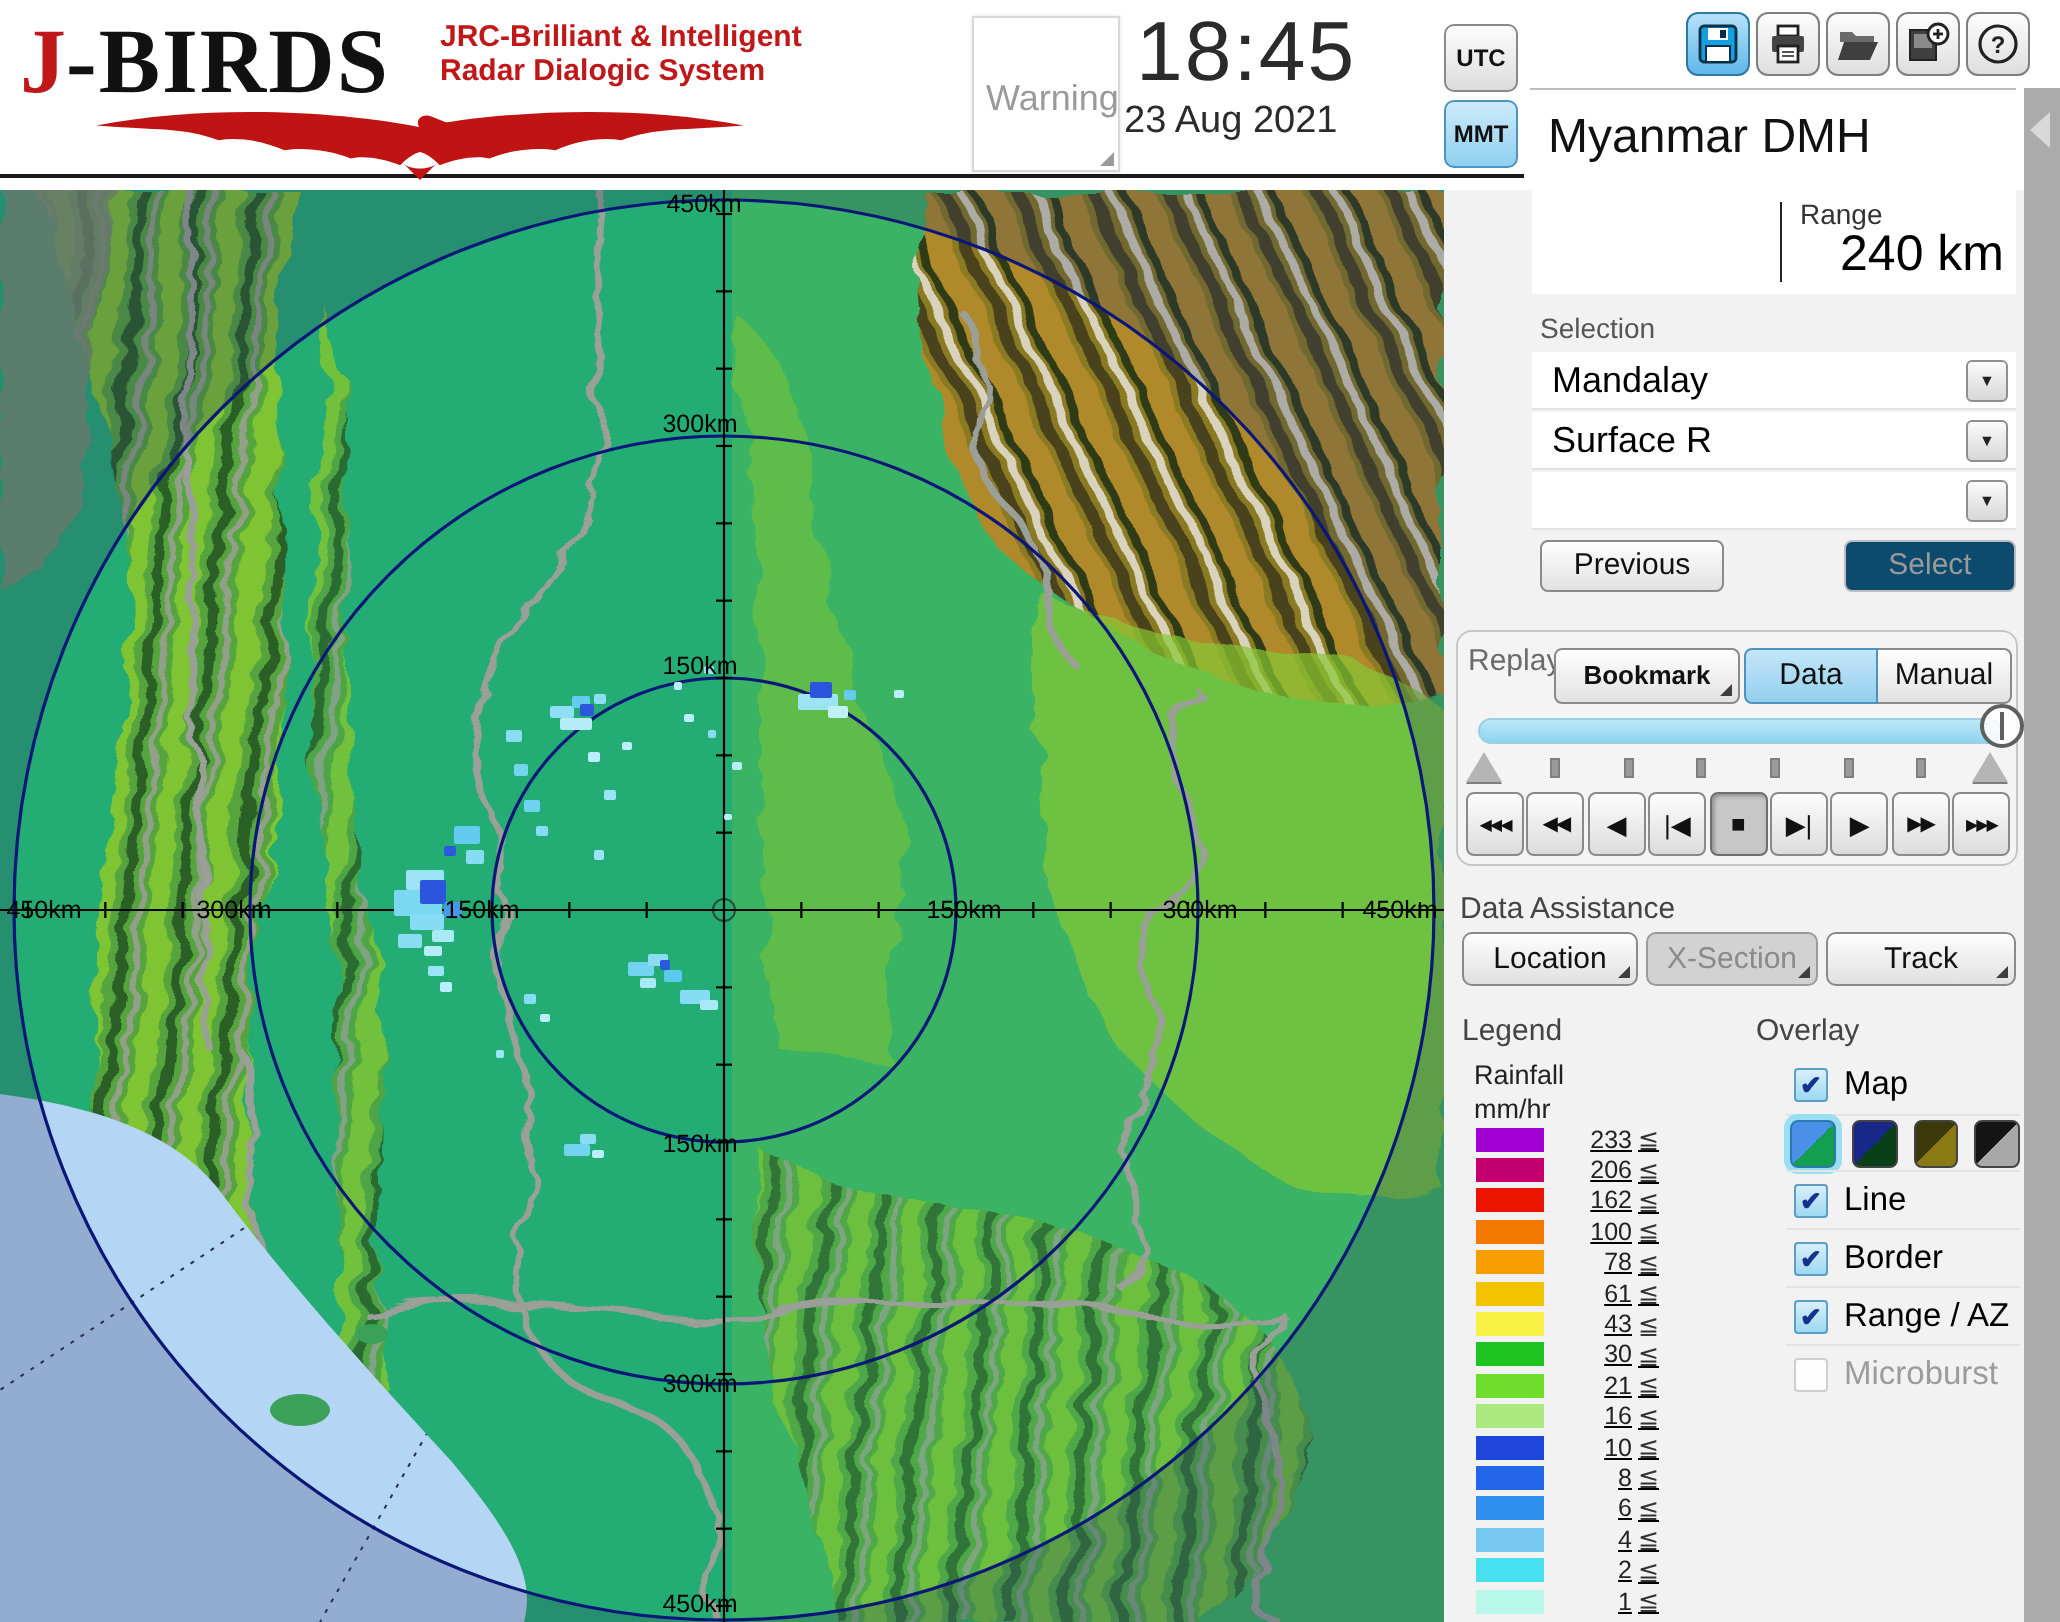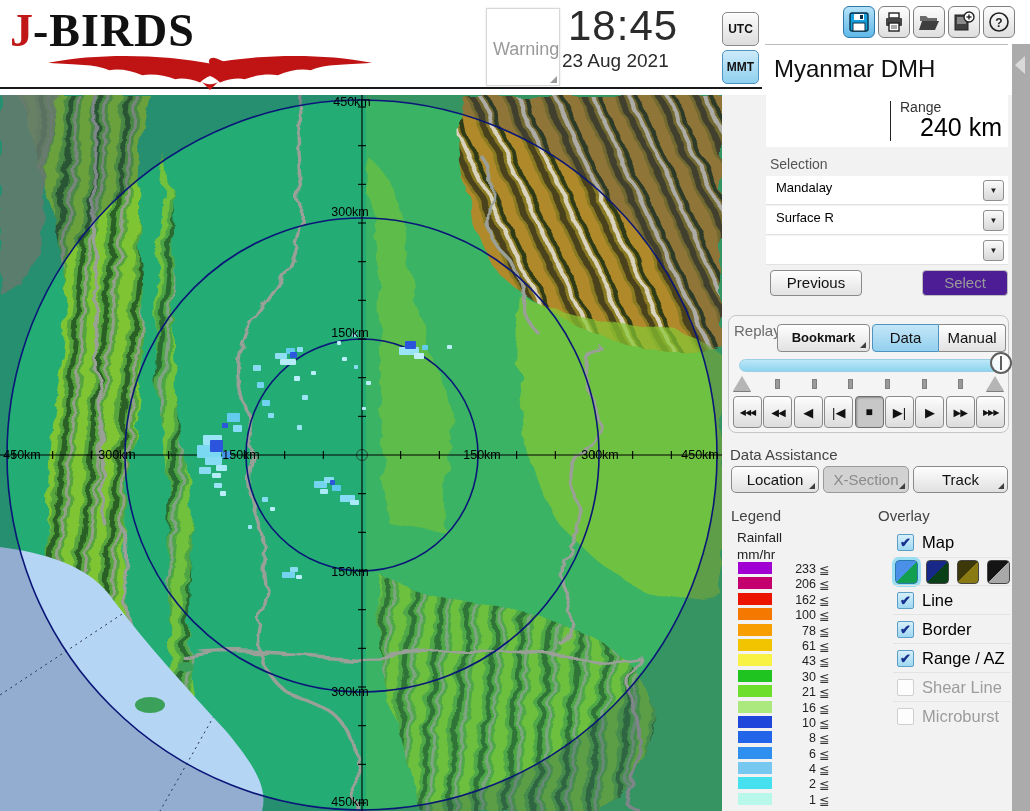--- a/index.html
+++ b/index.html
@@ -39,26 +39,26 @@
   
   #panel-bg { left:722px; top:95px; width:290px; height:716px; background:#f2f2f2; }
 
   #range-box { left:766px; top:95px; width:242px; height:52px; background:#fff; }
   #range-box .vline { position:absolute; left:124px; top:6px; width:1px; height:40px; background:#222; }
   #range-label { position:absolute; left:134px; top:4px; font-size:14px; color:#333; }
   #range-value { position:absolute; right:6px; top:18px; font-size:25px; color:#000; }
 
   #selection-label { left:770px; top:156px; font-size:14px; color:#555; }
   .dd-row { left:766px; width:242px; height:29px; background:#fff; border-bottom:1px solid #e2e2e2; }
-  .dd-row .val { position:absolute; left:10px; top:4px; font-size:13px; color:#000; }
+  .dd-row .val { position:absolute; left:10px; top:4px; font-size:18px; color:#000; }
   .dd-btn { position:absolute; right:4px; top:4px; width:21px; height:21px; border:1px solid #8f8f8f; border-radius:3px; background:linear-gradient(#fbfbfb,#d7d7d7); text-align:center; line-height:19px; font-size:8px; color:#222; }
 
   .btn { border:1px solid #8a8a8a; border-radius:4px; background:linear-gradient(#fefefe,#e2e2e2); font-size:15px; color:#111; text-align:center; }
   #previous-btn { left:770px; top:270px; width:92px; height:26px; line-height:24px; }
-  #select-btn { left:922px; top:270px; width:86px; height:26px; line-height:24px; background:#4c1d95; border-color:#bdbdbd; color:#9a9a9a; }
+  #select-btn { left:922px; top:270px; width:86px; height:26px; line-height:24px; background:#0c4a6e; border-color:#bdbdbd; color:#9a9a9a; }
 
   #replay-frame { left:728px; top:315px; width:281px; height:118px; border:1px solid #c6c6c6; border-radius:8px; background:#f4f4f4; }
   #replay-label { left:734px; top:322px; font-size:15px; color:#6b6b6b; }
   #bookmark-btn { left:777px; top:324px; width:93px; height:28px; font-size:13px; font-weight:bold; line-height:26px; position:absolute; }
   #auto-btn { left:872px; top:324px; width:67px; height:28px; line-height:26px; position:absolute; background:linear-gradient(#c4e6f8,#93d0ee); border-color:#4e93c0; border-radius:4px 0 0 4px; }
   #manual-btn { left:939px; top:324px; width:67px; height:28px; line-height:26px; position:absolute; border-radius:0 4px 4px 0; border-left:none; }
 
   #replay-slider { left:739px; top:359px; width:262px; height:13px; background:linear-gradient(#bce8f8,#8ed4ef); border:1px solid #9ccfe4; border-radius:7px; }
   #replay-handle { left:990px; top:352px; width:22px; height:22px; border:2px solid #5f5f5f; border-radius:50%; background:rgba(255,255,255,.85); }
   #replay-handle::after { content:""; position:absolute; left:8px; top:2px; width:2px; height:14px; background:#5f5f5f; }
@@ -72,21 +72,21 @@
 
   #assist-label { left:730px; top:446px; font-size:15px; color:#444; }
   .assist-btn { position:absolute; top:466px; height:27px; border:1px solid #8a8a8a; border-radius:5px; background:linear-gradient(#fefefe,#e0e0e0); font-size:15px; color:#111; text-align:center; line-height:25px; }
   .assist-btn.pressed { background:#d2d2d2; color:#8a8a8a; border-color:#9a9a9a; }
   .corner-tri { position:absolute; right:3px; bottom:3px; width:0; height:0; border-left:6px solid transparent; border-bottom:6px solid #3f3f3f; }
 
   #legend-label { left:731px; top:507px; font-size:15px; color:#444; }
   #overlay-label { left:878px; top:507px; font-size:15px; color:#444; }
   #legend-title { left:737px; top:529px; font-size:13.5px; color:#222; line-height:17px; }
   #legend-scale { left:731px; top:562px; width:130px; }
-  .lg-row { display:flex; align-items:flex-start; height:15.4px; }
+  .lg-row { display:flex; align-items:center; height:15.4px;text-decoration:underline; }
   .lg-sw { width:34px; height:12px; margin-left:7px; }
   .lg-val { width:40px; text-align:right; font-size:12.5px; color:#222; margin-left:4px; }
   .lg-suf { font-size:12.5px; color:#333; margin-left:3px; }
 
   #overlay-list { left:893px; top:528px; width:117px; }
   .ov-row { position:relative; display:flex; align-items:center; height:29px; border-top:1px solid #e3e3e3; }
   .ov-row:first-child { border-top:none; }
   .cb { width:17px; height:17px; margin-left:4px; border:1px solid #a0a0a0; border-radius:2px; background:#ececec; font-size:13px; font-weight:bold; color:#16328f; text-align:center; line-height:15px; }
   .cb.checked { background:linear-gradient(#d7effb,#9ed8f2); border-color:#5b9ec6; }
   .ov-row.disabled .cb { background:#fdfdfd; border-color:#cfcfcf; }
@@ -300,20 +300,24 @@
       <line x1="15" y1="15" x2="21" y2="21" stroke="#222" stroke-width="3"></line>
       <line x1="6" y1="10" x2="14" y2="10" stroke="#222" stroke-width="2"></line>
     </svg>
 </div>
 
 <div class="abs" id="header"></div>
 <div class="abs" id="header-underline"></div>
 
 <div class="abs" id="logo">
   <span id="logo-j">J</span><span id="logo-rest">-BIRDS</span>
+  <div id="logo-sub">
+    <div>JRC-Brilliant &amp; Intelligent</div>
+    <div>Radar  Dialogic  System</div>
+  </div>
   <svg id="eagle" width="400" height="38" viewBox="0 0 400 46">
     <path fill="#c01414" d="M200,14 C150,4 70,0 4,13 C40,16 58,14 78,22 C90,20 104,22 118,28 C130,26 146,28 158,33 C166,31 178,33 188,37 C192,33 196,30 200,29 C204,30 208,33 212,37 C222,33 234,31 242,33 C254,28 270,26 282,28 C296,22 310,20 322,22 C342,14 360,16 396,13 C330,0 250,4 200,14 Z"></path>
     <path fill="#c01414" d="M200,15 C196,9 202,5 208,8 L218,12 C211,13 204,16 200,15 Z"></path>
     <path fill="#c01414" d="M190,36 L200,46 L210,36 C206,40 194,40 190,36 Z"></path>
   </svg>
 </div>
 
 <div class="abs" id="warning-box">
   <span class="lbl">Warning</span>
   <span class="grip"></span>
@@ -561,19 +565,15 @@
     <div class="ov-row">
       <div class="cb checked">✔</div>
       <div class="ov-label">Border</div>
     </div>
     <div class="ov-row">
       <div class="cb checked">✔</div>
       <div class="ov-label">Range / AZ</div>
     </div>
     <div class="ov-row disabled">
       <div class="cb"></div>
-      <div class="ov-label">Shear Line</div>
-    </div>
-    <div class="ov-row disabled">
-      <div class="cb"></div>
       <div class="ov-label">Microburst</div>
     </div>
   </div>
 
 </body></html>

